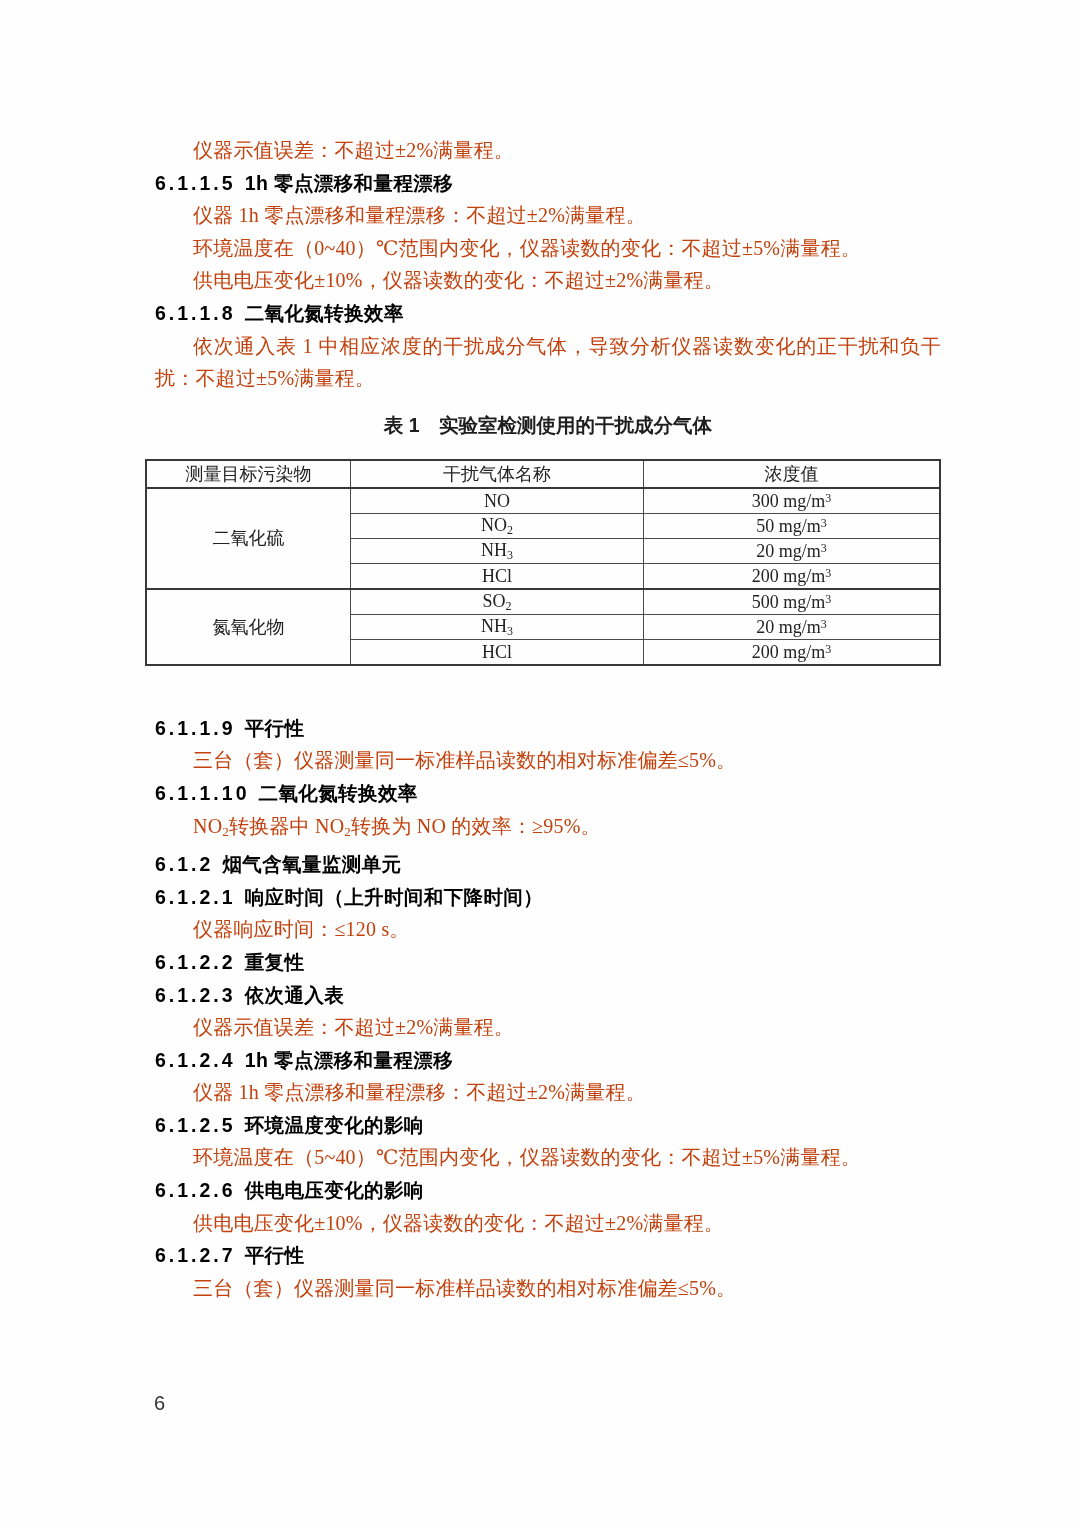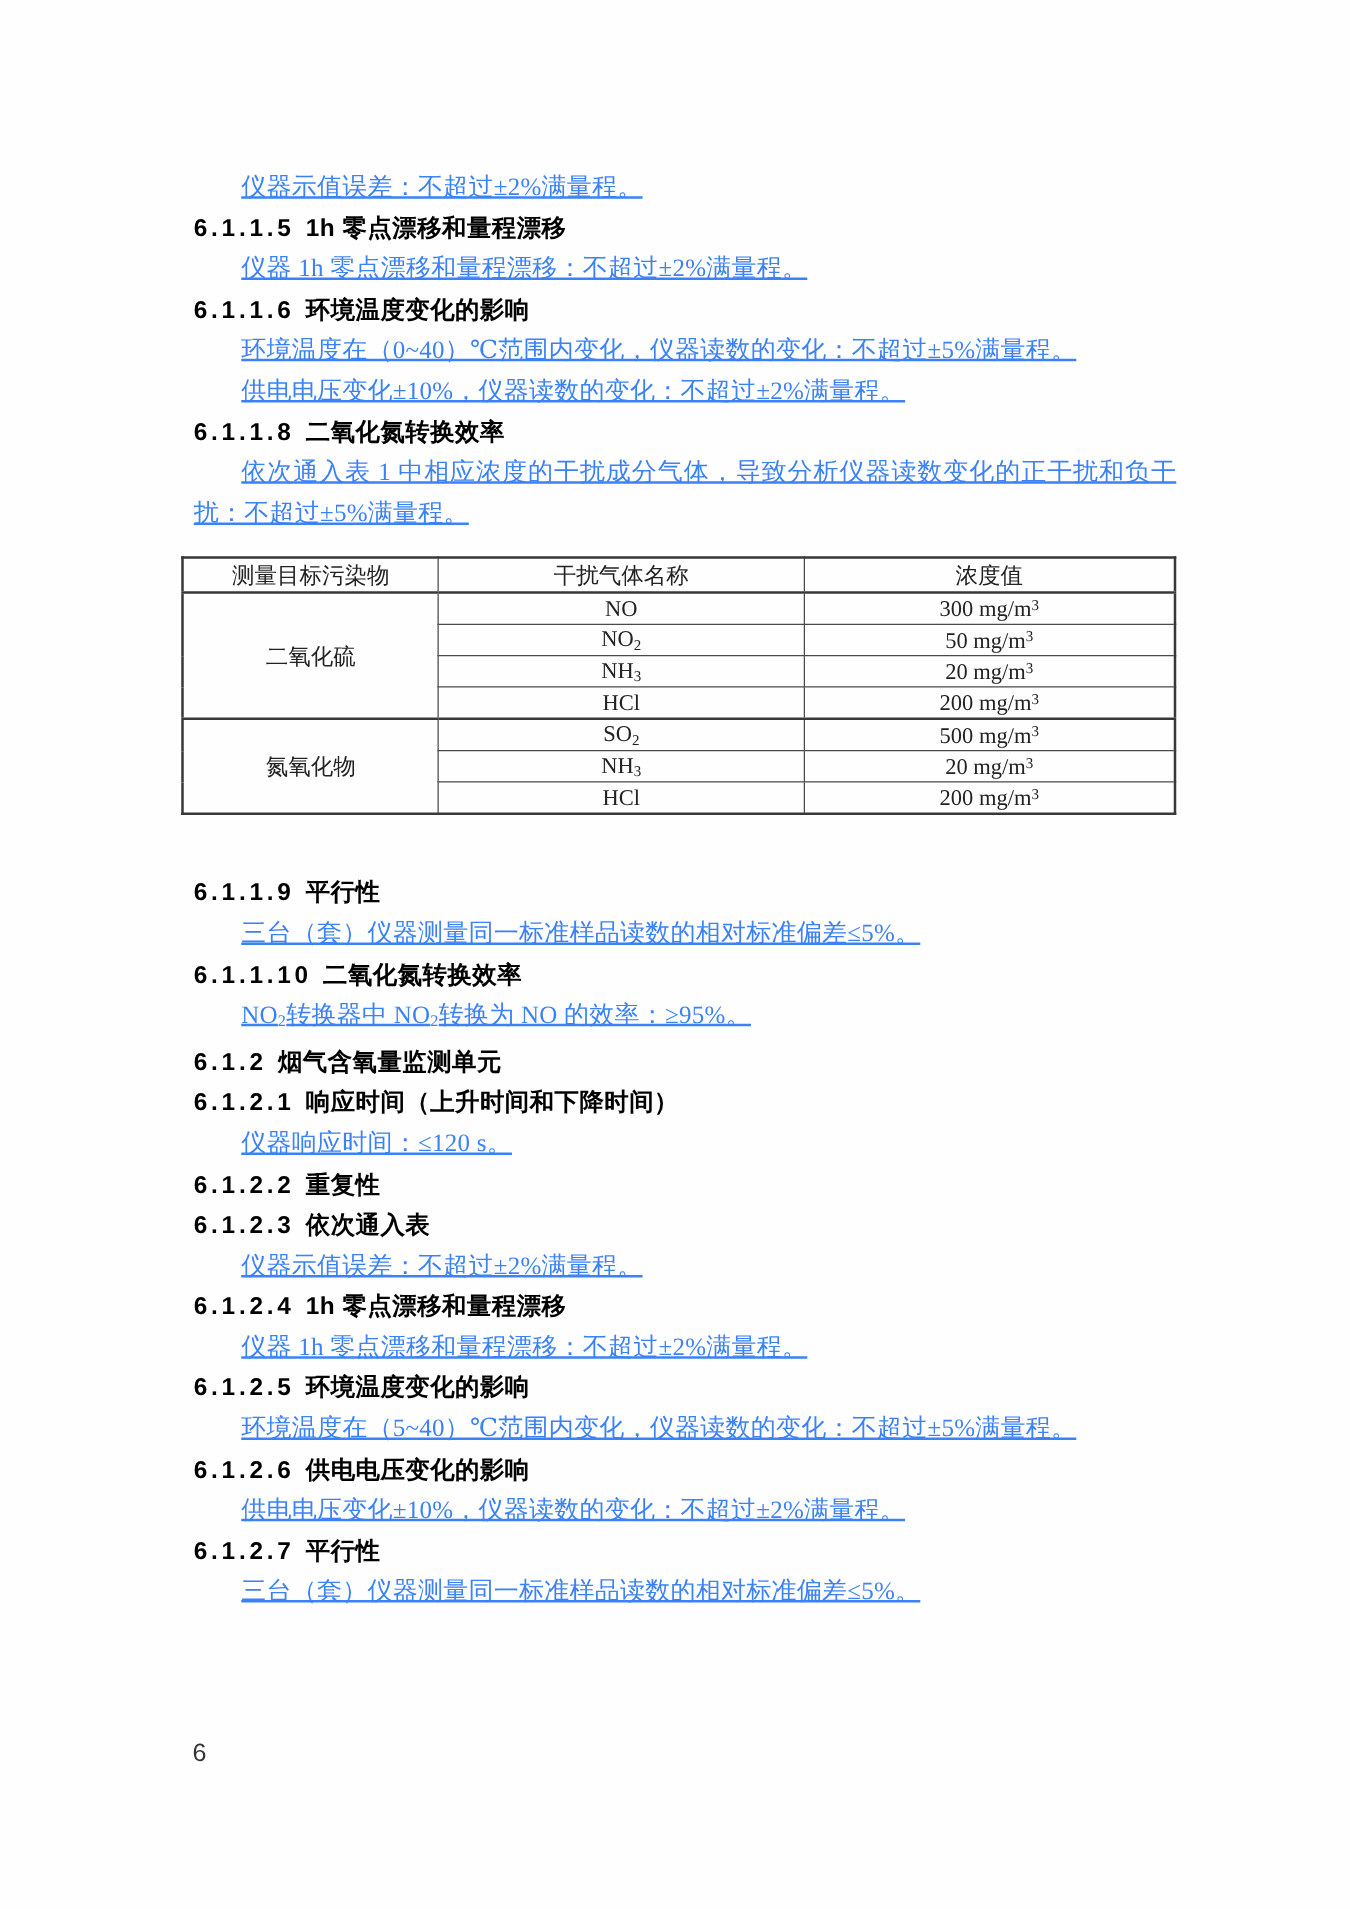--- a/index.html
+++ b/index.html
@@ -3,21 +3,21 @@
 <meta charset="utf-8">
 <style>
   html,body{margin:0;padding:0;background:#ffffff;}
   .page{
     position:relative;width:1080px;height:1527px;background:#fefefe;
     font-family:"Liberation Serif","DejaVu Serif",serif;color:#2b2b2b;overflow:hidden;
   }
   .content{position:absolute;left:155px;top:134px;width:786px;}
   p.body-line{
     margin:0;font-size:20px;line-height:32.6px;text-indent:38px;
-    text-align:justify;color:#3b82f6;letter-spacing:0.2px;text-decoration:underline;
+    text-align:justify;color:#c2410c;letter-spacing:0.2px;
   }
   .sec{
     font-family:"Liberation Sans","DejaVu Sans",sans-serif;font-weight:700;
     font-size:19.5px;line-height:32.6px;color:#000000;letter-spacing:0.4px;
   }
   .sec-num{letter-spacing:3px;margin-right:9px;font-weight:700;}
   .table-title{
     font-family:"Liberation Sans","DejaVu Sans",sans-serif;font-weight:700;
     font-size:19.5px;line-height:32px;text-align:center;margin:14px 0 0 0;color:#1e1e1e;
   }
@@ -44,25 +44,25 @@
   }
 </style>
 </head>
 <body>
 
 <div class="page">
   <main class="content">
       <p class="body-line"><span>仪器示值误差：不超过±2%满量程。</span></p>
       <div class="sec"><span class="sec-num">6.1.1.5</span><span class="sec-title">1h 零点漂移和量程漂移</span></div>
       <p class="body-line"><span>仪器 1h 零点漂移和量程漂移：不超过±2%满量程。</span></p>
-      <div class="sec"><span class="sec-num">6.1.1.6</span><span class="sec-title">环境温度变化的影响</span></div>
       <p class="body-line"><span>环境温度在（0~40）℃范围内变化，仪器读数的变化：不超过±5%满量程。</span></p>
       <p class="body-line"><span>供电电压变化±10%，仪器读数的变化：不超过±2%满量程。</span></p>
       <div class="sec"><span class="sec-num">6.1.1.8</span><span class="sec-title">二氧化氮转换效率</span></div>
       <p class="body-line"><span>依次通入表 1 中相应浓度的干扰成分气体，导致分析仪器读数变化的正干扰和负干扰：不超过±5%满量程。</span></p>
+      <div class="table-title">表 1　实验室检测使用的干扰成分气体</div>
       <table class="gas-table">
         <colgroup>
           <col class="col-pollutant">
           <col class="col-gas">
           <col class="col-conc">
         </colgroup>
         <thead>
           <tr>
             <th>测量目标污染物</th>
             <th>干扰气体名称</th>

